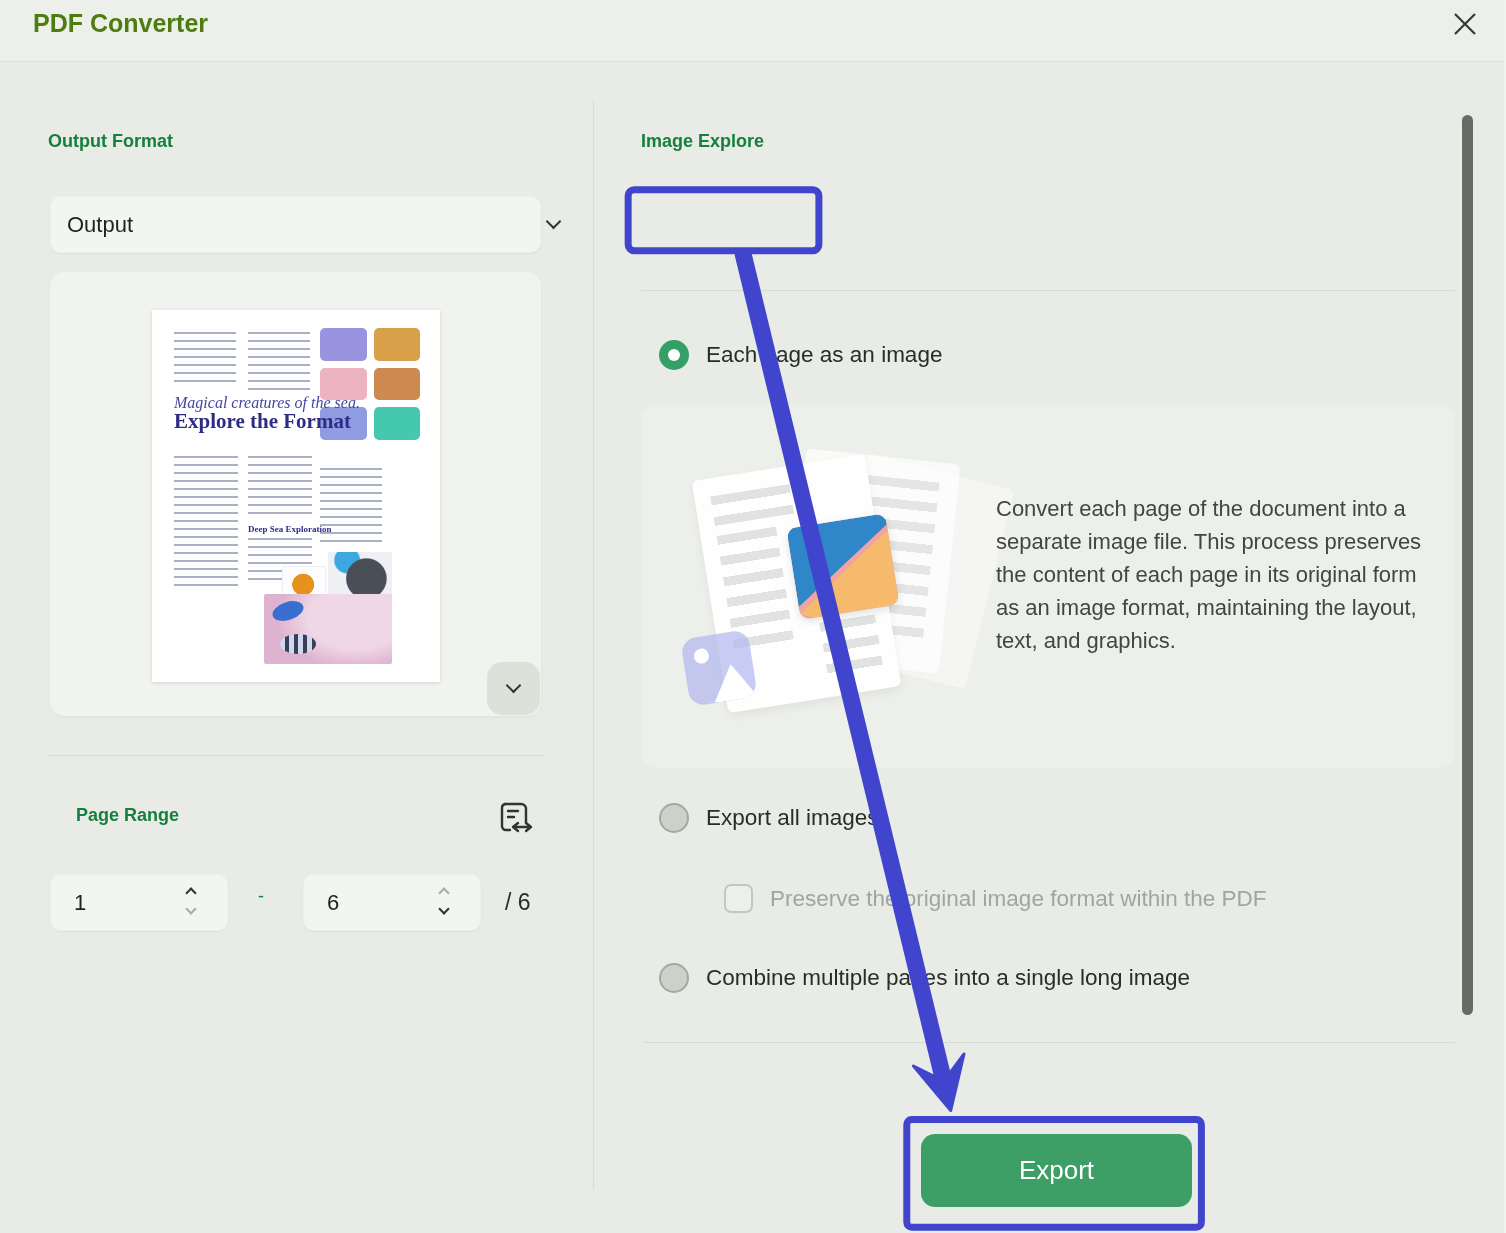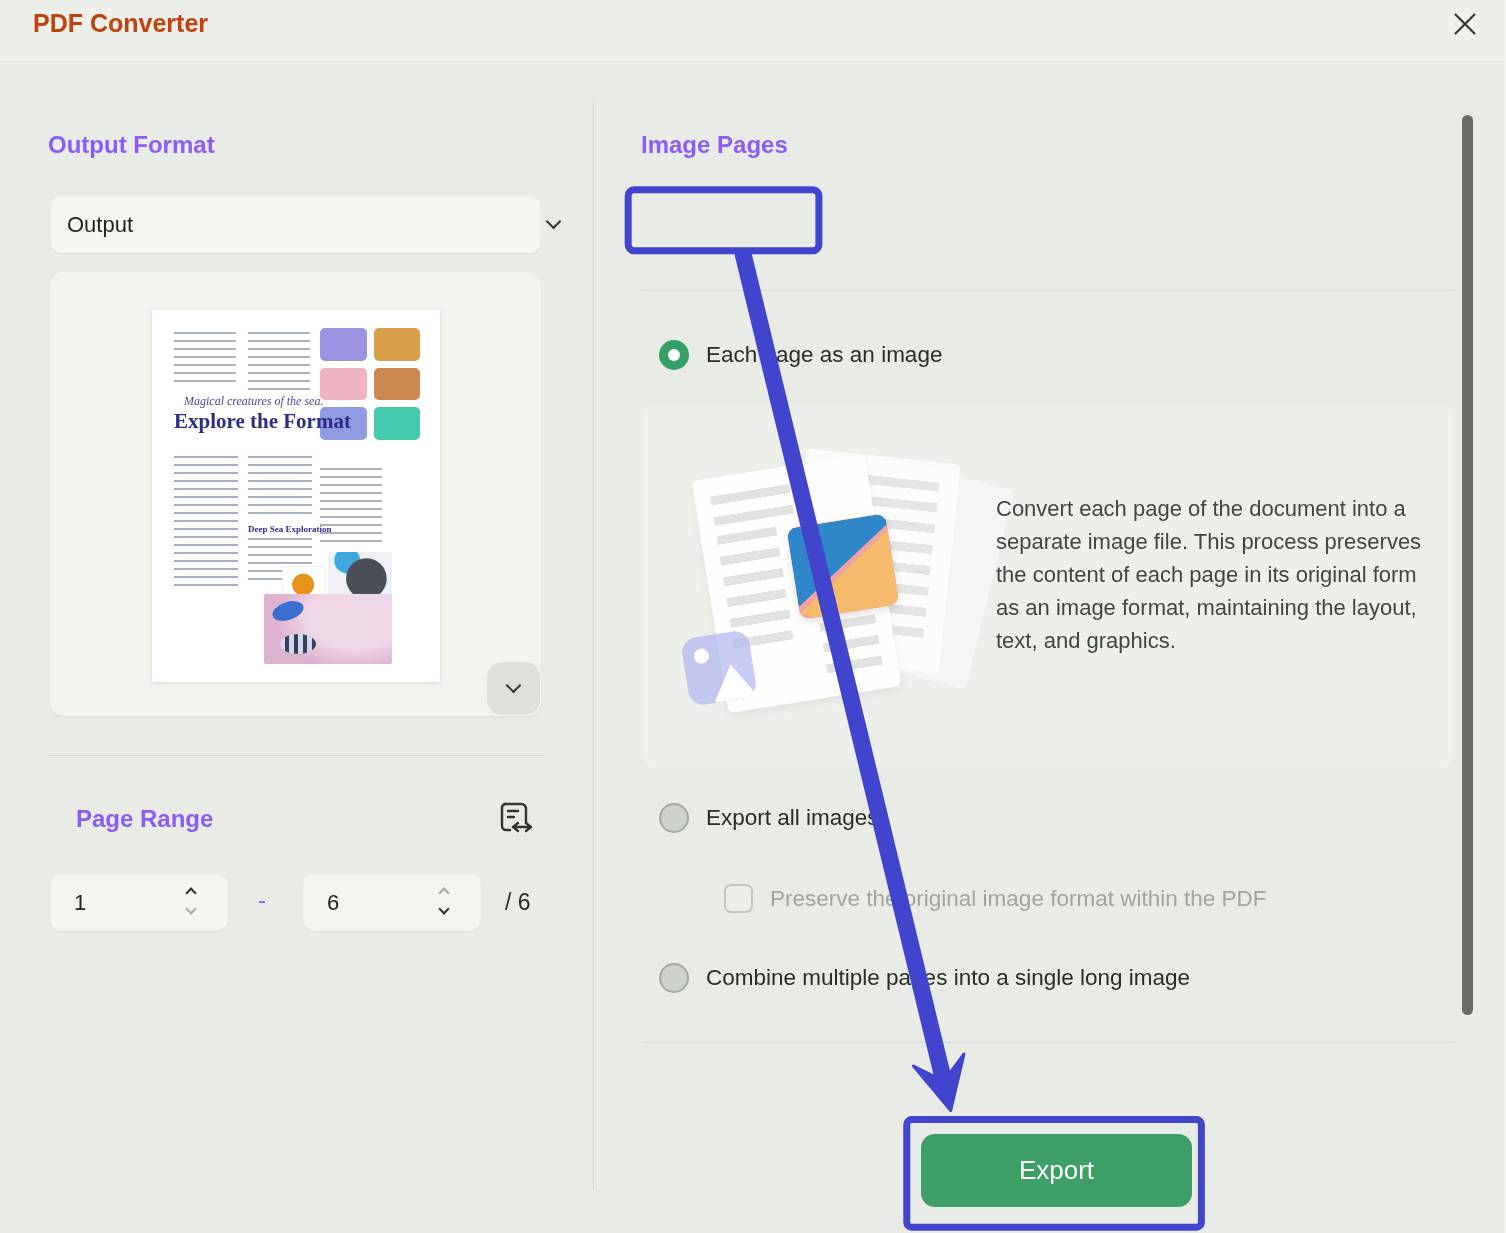--- a/index.html
+++ b/index.html
@@ -2,46 +2,46 @@
 <html><head>
 <meta charset="utf-8">
 <style>
   html,body{margin:0;padding:0;background:#cfd2cc;}
   *{box-sizing:border-box;font-family:"Liberation Sans",sans-serif;}
   .window{position:relative;width:1506px;height:1233px;background:#e8ebe6;overflow:hidden;
           border-right:2px solid #f0f2ee;}
   
   .titlebar{position:absolute;left:0;top:0;width:100%;height:62px;background:#ecefea;
             border-bottom:1px solid #dcdfda;}
-  .title{position:absolute;left:33px;top:9px;font-size:25px;font-weight:bold;color:#c2410c;}
+  .title{position:absolute;left:33px;top:9px;font-size:25px;font-weight:bold;color:#4d7c0f;}
   .close-btn{position:absolute;right:18px;top:4px;width:42px;height:42px;display:flex;
              align-items:center;justify-content:center;cursor:pointer;background:none;border:none;}
   
-  .h2{position:absolute;font-size:24px;font-weight:bold;color:#8b5cf6;}
+  .h2{position:absolute;font-size:18px;font-weight:bold;color:#15803d;}
   .field{position:absolute;background:#f3f5f1;border-radius:11px;
          box-shadow:0 1px 2px rgba(0,0,0,.05), inset 0 0 0 1px rgba(0,0,0,.02);}
   .field .val{position:absolute;left:17px;top:50%;transform:translateY(-50%);
               font-size:22px;color:#20261f;white-space:nowrap;}
   .chev{position:absolute;width:11px;height:11px;border-right:2.4px solid #30352f;
         border-bottom:2.4px solid #30352f;transform:rotate(45deg);}
   .chev.up{transform:rotate(-135deg);}
   .chev.small{width:8px;height:8px;border-width:2px;}
   .chev.dim{border-color:#a7aca5;}
   .divider{position:absolute;background:#d9dcd6;}
   
   .preview-card{position:absolute;left:50px;top:272px;width:491px;height:444px;background:#f1f3ee;
                 border-radius:14px;box-shadow:0 1px 3px rgba(0,0,0,.05);}
   .page-thumb{position:absolute;left:102px;top:38px;width:288px;height:372px;background:#fff;
               box-shadow:0 1px 4px rgba(0,0,0,.12);overflow:hidden;}
   .tl{position:absolute;background:repeating-linear-gradient(to bottom,#a9b0c4 0 2px,transparent 2px 8px);}
   .coral-grid{position:absolute;left:168px;top:18px;width:100px;height:112px;display:grid;
               grid-template-columns:1fr 1fr;gap:7px;}
   .coral-grid div{border-radius:5px;}
-  .pt-tagline{position:absolute;left:32px;top:84px;font-family:"Liberation Serif",serif;font-style:italic;
-              font-size:12px;color:#4646a0;}
+  .pt-tagline{position:absolute;left:22px;top:84px;font-family:"Liberation Serif",serif;font-style:italic;
+              font-size:16px;color:#4646a0;}
   .pt-title{position:absolute;left:22px;top:99px;font-family:"Liberation Serif",serif;font-weight:bold;
             font-size:21px;color:#2d2d85;}
   .pt-sub{position:absolute;left:96px;top:214px;font-family:"Liberation Serif",serif;font-weight:bold;
           font-size:9px;color:#2d2d85;}
   .pt-img{position:absolute;border-radius:2px;}
   .expand-btn{position:absolute;left:437px;top:390px;width:53px;height:53px;border-radius:15px;
               background:#dee1da;border:none;cursor:pointer;}
   .expand-btn .chev{left:21px;top:18px;}
   
   .spin-input{position:absolute;left:0;top:0;width:100%;height:100%;background:transparent;border:none;
@@ -170,21 +170,21 @@
     <div class="spin-arrows">
       <span class="chev small up dim" style="top:6px;"></span>
       <span class="chev small" style="top:22px;"></span>
     </div>
   </div>
   <div style="position:absolute;left:505px;top:889px;font-size:23px;color:#272d27;">/ 6</div>
 
 
   <div class="divider" style="left:593px;top:100px;width:1px;height:1090px;"></div>
 
-  <div class="h2" style="left:641px;top:131px;">Image Pages</div>
+  <div class="h2" style="left:641px;top:131px;">Image Explore</div>
 
 
   <div class="divider" style="left:641px;top:290px;width:814px;height:1px;"></div>
 
   <div class="radio sel" style="left:659px;top:340px;">
     <span class="dot"></span>
   </div>
   <div class="opt-label" style="left:706px;top:342px;">Each page as an image</div>
 
   <div class="info-card">

